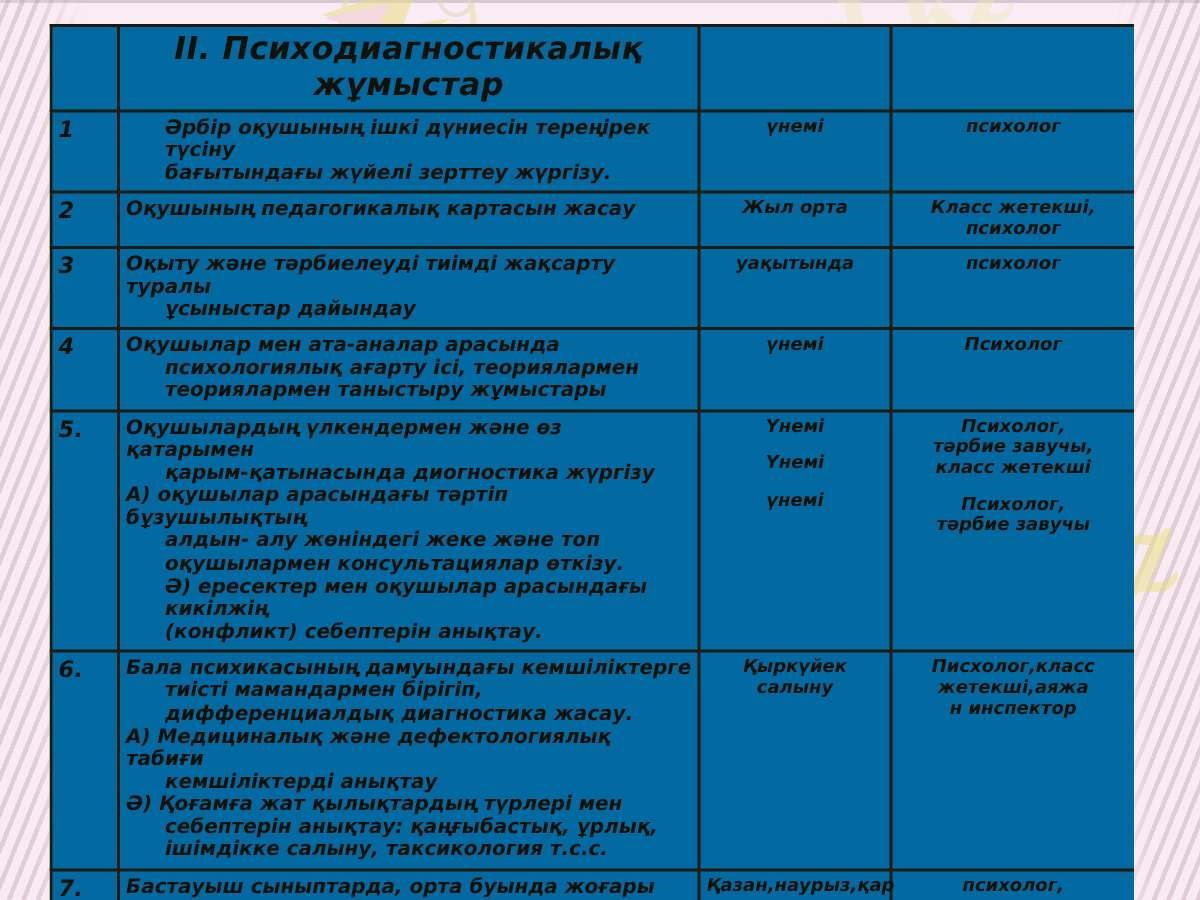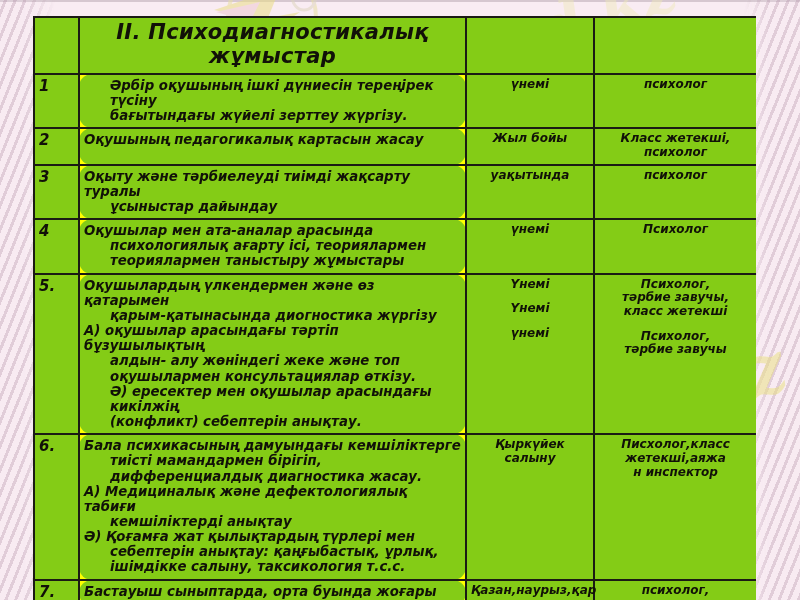--- a/index.html
+++ b/index.html
@@ -86,21 +86,21 @@
     width: 723px;
   }
   table.plan {
     border-collapse: collapse;
     width: 723px;
     table-layout: fixed;
     background: #ffff00;
   }
   table.plan td {
     border: 2px solid #1b1b14;
-    background: #84cc16;
+    background: #0369a1;
     vertical-align: top;
     padding: 3px 4px 4px 4px;
     color: #111108;
     font-style: italic;
     font-weight: bold;
     line-height: 1.14;
   }
   col.c-num  { width: 45px; }
   col.c-task { width: 387px; }
   col.c-when { width: 128px; }
@@ -110,21 +110,20 @@
     text-align: left;
     padding-left: 8px;
     font-size: 15px;
     font-weight: bold;
     font-style: italic;
   }
   td.task {
     font-size: 13.3px;
     text-align: left;
     padding-left: 10px;
-    border-radius: 13px;
   }
   td.when, td.who {
     text-align: center;
     font-size: 12px;
   }
   td.who { font-size: 12px; }
 
   .hdr-cell {
     text-align: center;
     font-size: 21px;
@@ -193,21 +192,21 @@
             <td class="who">
               <span class="ln">психолог</span>
             </td>
           </tr>
           <tr>
             <td class="num">2</td>
             <td class="task">
               <span class="ln">Оқушының педагогикалық картасын жасау</span>
             </td>
             <td class="when">
-              <span class="ln">Жыл бойы</span>
+              <span class="ln">Жыл орта</span>
             </td>
             <td class="who">
               <span class="ln">Класс жетекші,</span>
               <span class="ln">психолог</span>
             </td>
           </tr>
           <tr>
             <td class="num">3</td>
             <td class="task">
               <span class="ln">Оқыту және тәрбиелеуді тиімді жақсарту туралы</span>

